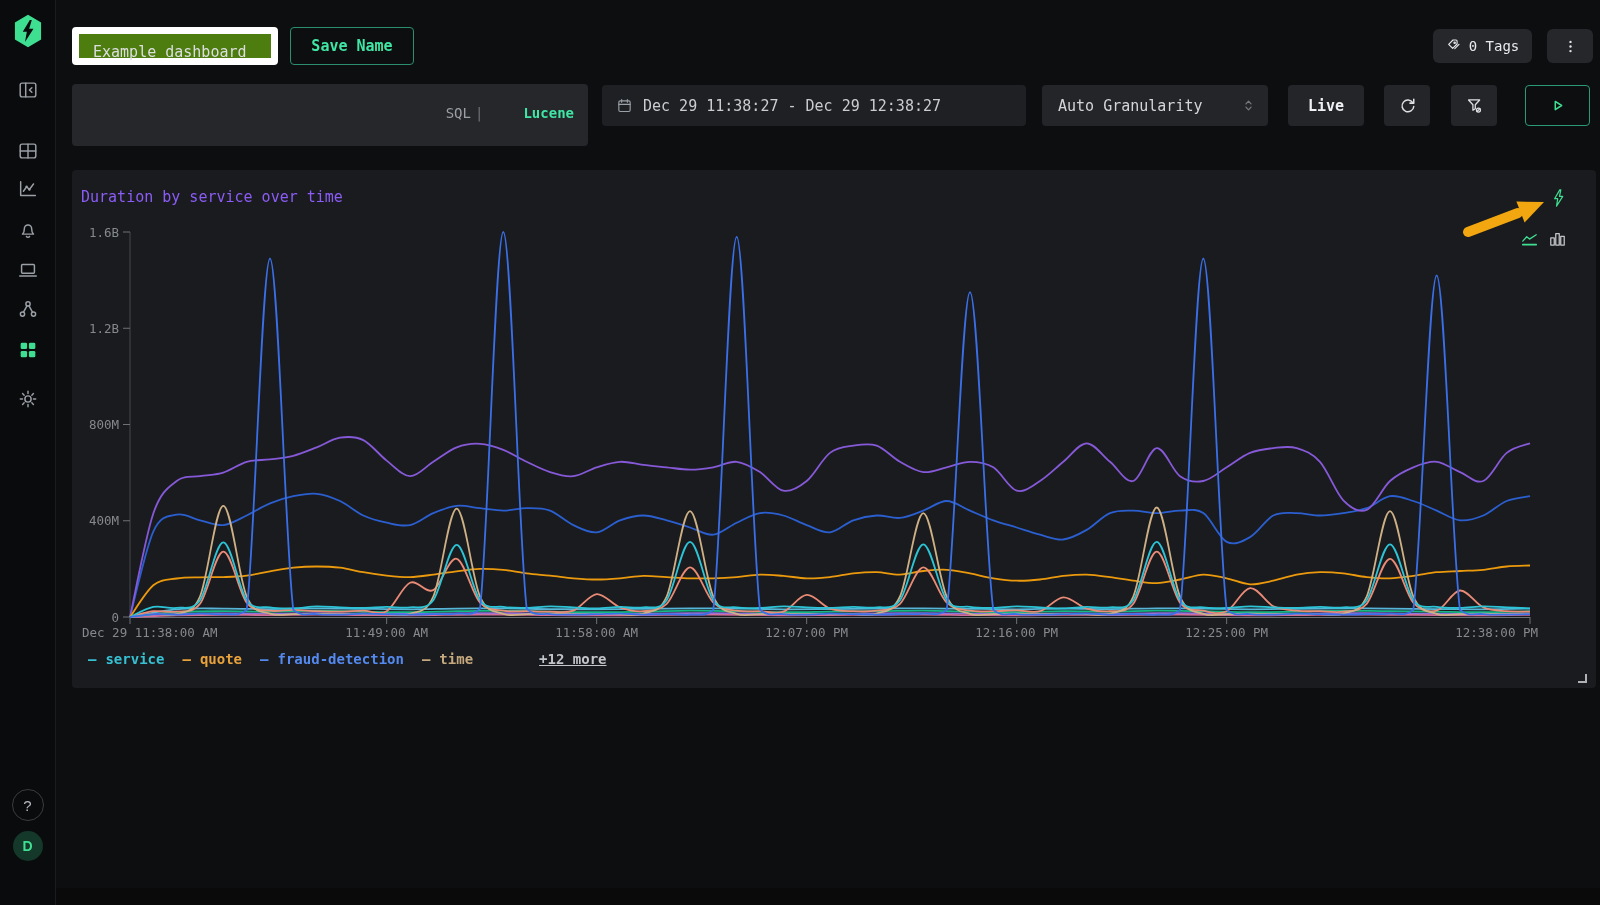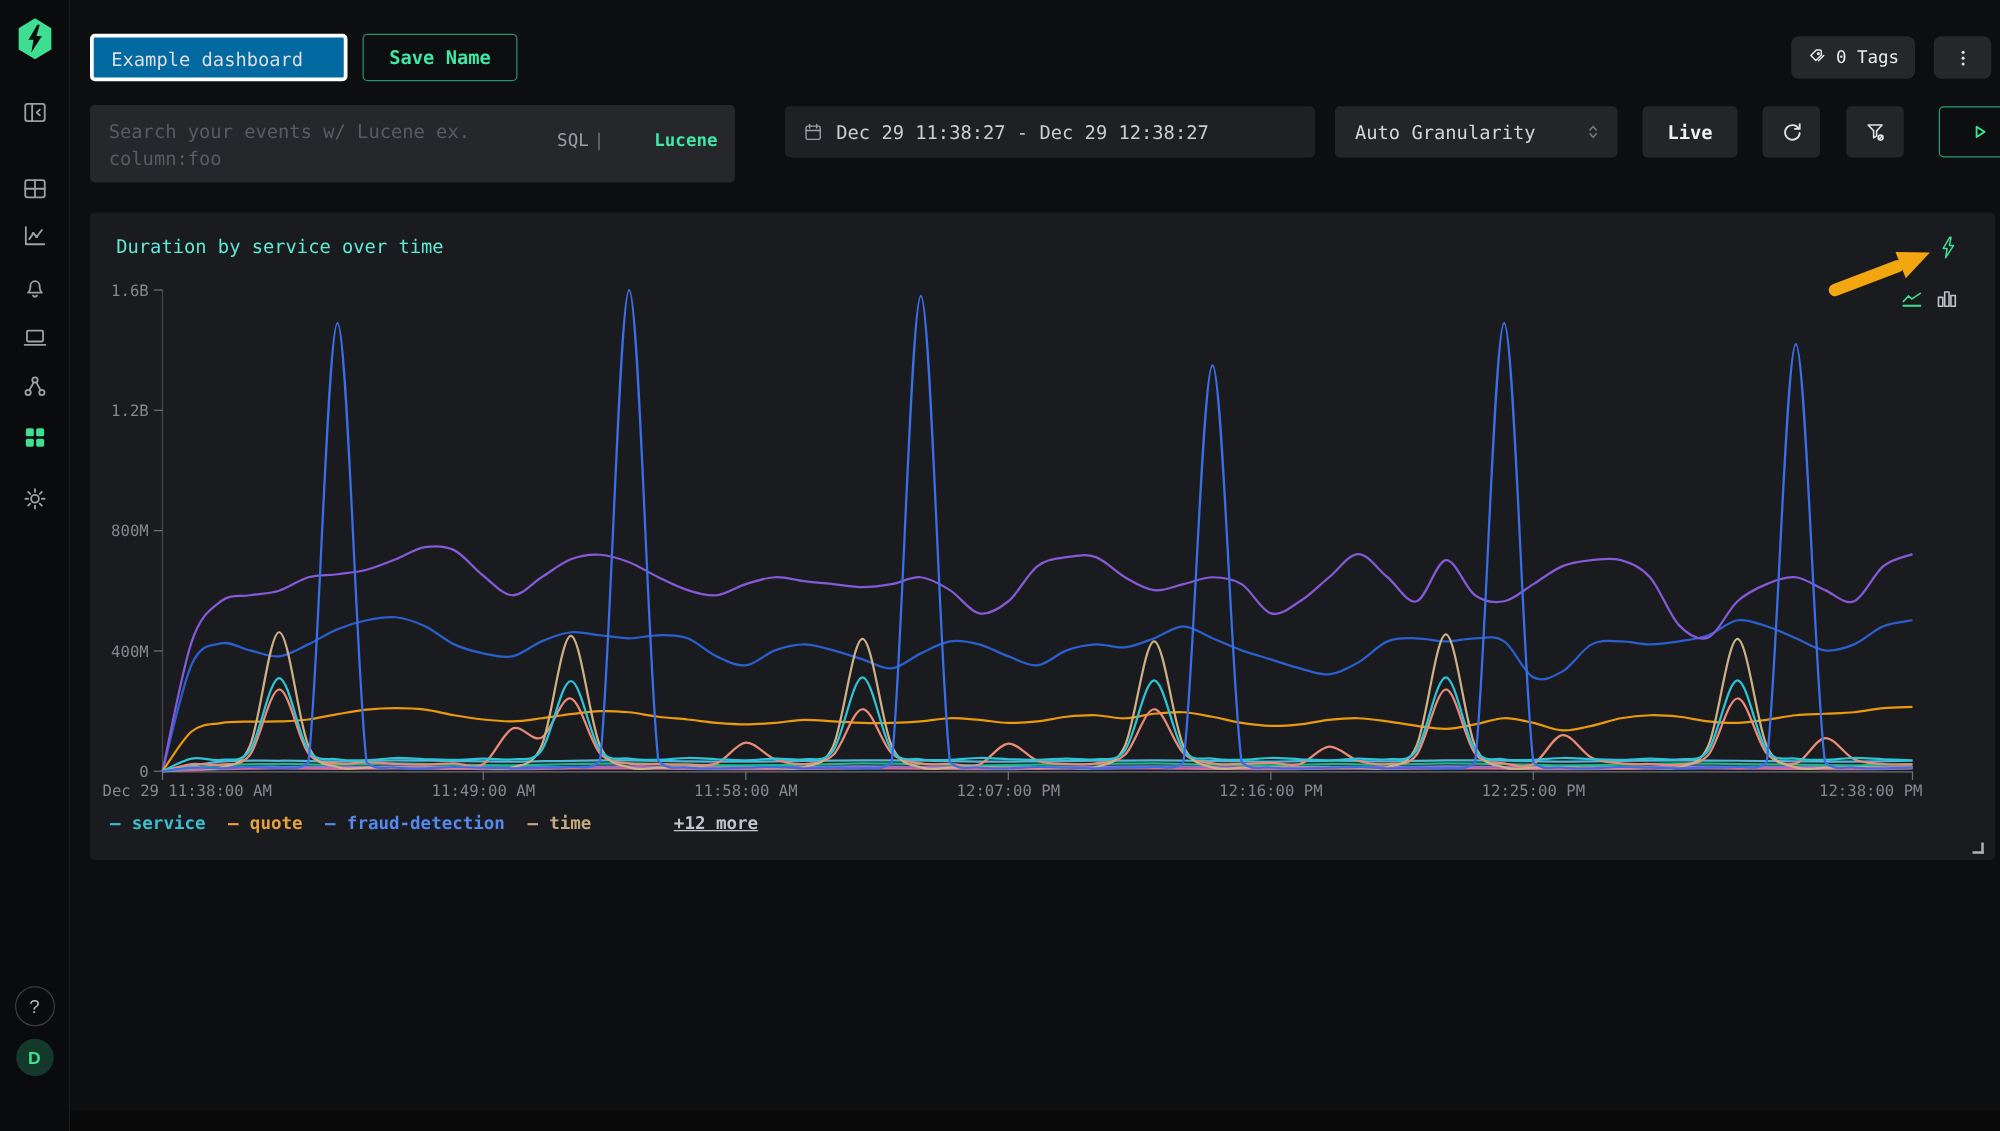--- a/index.html
+++ b/index.html
@@ -10,43 +10,43 @@
 
   
   .sidebar { position:absolute; left:0; top:0; width:56px; height:905px; background:#0a0b0d; border-right:1px solid #1b1c1f; z-index:5; }
   .sb-item { position:absolute; left:50%; transform:translateX(-50%); background:none; border:none; cursor:pointer; display:flex; align-items:center; justify-content:center; }
   .icon-stroke { stroke:#9ba0a6; stroke-width:1.6; fill:none; stroke-linecap:round; stroke-linejoin:round; }
   .icon-green-stroke { stroke:#3fdf92; stroke-width:1.6; fill:none; stroke-linecap:round; stroke-linejoin:round; }
   .help-circle { width:32px; height:32px; border:1px solid #3a3c41; border-radius:50%; color:#b6b9bd; font-size:15px; display:flex; align-items:center; justify-content:center; background:none; cursor:pointer; }
   .avatar-circle { width:30px; height:30px; border-radius:50%; background:#143829; color:#3fdf92; font-size:14px; font-weight:bold; display:flex; align-items:center; justify-content:center; cursor:pointer; border:none; }
 
   
-  .name-input { position:absolute; left:72px; top:27px; width:206px; height:38px; background:#0369a1; border:3px solid #ffffff; border-radius:4px; color:#dcdee1; font-size:15px; line-height:36px; padding:0 14px; cursor:text; }
+  .name-input { position:absolute; left:72px; top:27px; width:206px; height:38px; background:#4d7c0f; border:7px solid #ffffff; border-radius:4px; color:#dcdee1; font-size:15px; line-height:36px; padding:0 14px; cursor:text; }
   .save-btn { position:absolute; left:290px; top:27px; width:124px; height:38px; background:transparent; border:1px solid #2b8f6f; border-radius:4px; color:#3fe6a4; font-size:15px; font-weight:bold; cursor:pointer; font-family:inherit; }
   .tags-btn { position:absolute; left:1433px; top:29px; width:99px; height:34px; background:#26272b; border:none; border-radius:6px; color:#e9eaec; font-size:14px; font-weight:normal; cursor:pointer; font-family:inherit; display:flex; align-items:center; justify-content:center; gap:7px; }
   .kebab-btn { position:absolute; left:1547px; top:29px; width:46px; height:34px; background:#26272b; border:none; border-radius:6px; cursor:pointer; display:flex; align-items:center; justify-content:center; }
 
   .search-box { position:absolute; left:72px; top:84px; width:516px; height:62px; background:#26272b; border-radius:4px; cursor:text; }
   .search-ph { position:absolute; left:15px; top:10px; width:340px; color:#585c62; font-size:15px; line-height:22px; }
   .lang-toggle { position:absolute; right:14px; top:21px; font-size:14px; color:#9ba0a6; }
   .lang-toggle .lucene { color:#3fe6a4; font-weight:bold;margin-left:36px; }
   .lang-toggle .sep { color:#6e7277; padding:0 4px; }
 
-  .pill { position:absolute; top:85px; height:41px; border-radius:4px; background:#242529; display:flex; align-items:center; font-size:15px; color:#caccd0;margin-left:26px; }
+  .pill { position:absolute; top:85px; height:41px; border-radius:4px; background:#242529; display:flex; align-items:center; font-size:15px; color:#caccd0; }
   .date-range { left:602px; width:424px; padding:0 14px; gap:10px; cursor:pointer; background:#1f2024; }
   .granularity { left:1042px; width:226px; padding:0 12px 0 16px; cursor:pointer; justify-content:space-between; color:#d3d5d9; }
   .live-btn { left:1288px; width:76px; justify-content:center; color:#eff0f2; font-weight:bold; cursor:pointer; border:none; font-family:inherit; font-size:15px; }
   .icon-btn { width:46px; justify-content:center; cursor:pointer; border:none; }
   .refresh-btn { left:1384px; }
   .filter-btn { left:1451px; }
   .play-btn { left:1525px; width:65px; background:transparent; border:1px solid #2b9a77; justify-content:center; cursor:pointer; }
 
   
   .tile { position:absolute; left:72px; top:170px; width:1524px; height:518px; background:#1a1b1e; border-radius:4px; }
-  .tile-title { position:absolute; left:21px; top:18px; font-size:15px; color:#5eead4; }
+  .tile-title { position:absolute; left:9px; top:18px; font-size:15px; color:#8b5cf6; }
   .tile-alert-icon { position:absolute; left:1478px; top:18px; cursor:pointer; background:none; border:none; }
   .tile-chart-type { position:absolute; left:1448px; top:60px; display:flex; gap:9px; }
   .tile-chart-type button { background:none; border:none; cursor:pointer; padding:0; }
   .chart-canvas { position:absolute; left:0; top:0; }
   .ax { fill:#85888d; font-size:12.5px; font-family:"DejaVu Sans Mono","Liberation Mono",monospace; }
   .arrow-overlay { position:absolute; left:0; top:0; pointer-events:none; }
   .legend { position:absolute; left:16px; top:481px; font-size:14px; display:flex; align-items:center; gap:18px; }
   .leg-item { display:inline-flex; gap:9px; cursor:pointer; font-weight:bold; }
   .leg-more { color:#c2c5c9; text-decoration:underline; cursor:pointer; font-weight:bold;margin-left:48px; }
   .resize-handle { position:absolute; right:9px; bottom:5px; width:9px; height:9px; border-right:2px solid #aeb1b5; border-bottom:2px solid #aeb1b5; cursor:nwse-resize; }
@@ -141,21 +141,20 @@
   </button>
   <button class="kebab-btn">
     <svg width="17" height="17" viewBox="0 0 24 24">
       <circle cx="12" cy="5.5" r="1.7" fill="#dfe1e4"></circle>
         <circle cx="12" cy="12" r="1.7" fill="#dfe1e4"></circle>
         <circle cx="12" cy="18.5" r="1.7" fill="#dfe1e4"></circle>
     </svg>
   </button>
 
   <div class="search-box">
-    <div class="search-ph">Search your events w/ Lucene ex. column:foo</div>
     <div class="lang-toggle">
       <span>SQL</span><span class="sep">|</span><span class="lucene">Lucene</span>
     </div>
   </div>
 
   <div class="pill date-range">
     <svg width="17" height="17" viewBox="0 0 24 24" class="icon-stroke">
       <rect x="4" y="5.5" width="16" height="15" rx="2"></rect>
         <path d="M8 3.5v4 M16 3.5v4 M4 10.5h16"></path>
     </svg>

